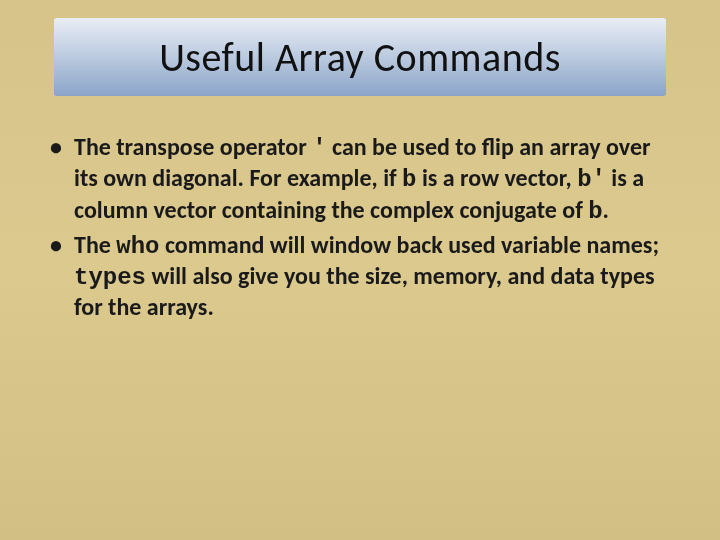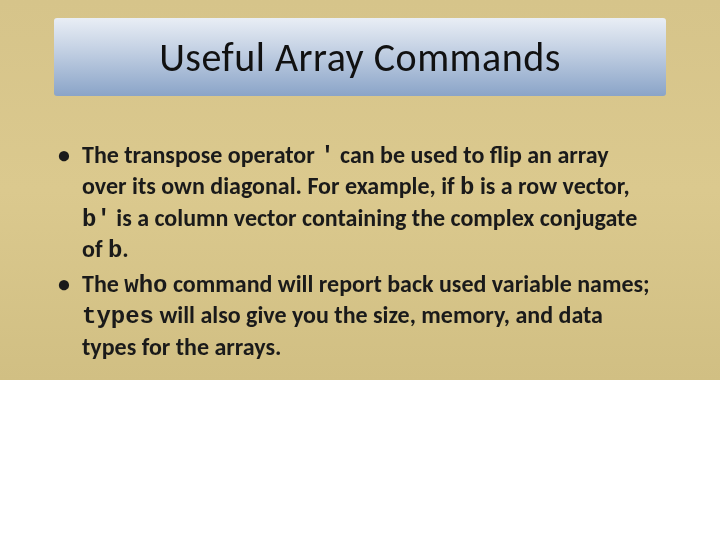--- a/index.html
+++ b/index.html
@@ -4,21 +4,21 @@
 <style>
   html, body {
     margin: 0;
     padding: 0;
     width: 720px;
     height: 540px;
     overflow: hidden;
   }
   .slide {
     width: 720px;
-    height: 380px;
+    height: 540px;
     background: linear-gradient(180deg, #d6c48a 0%, #dbc98e 50%, #d1bf83 100%);
     position: relative;
     font-family: Calibri, "Segoe UI", Arial, sans-serif;
     color: #1a1a1a;
     box-sizing: border-box;
   }
   .title-band {
     position: absolute;
     top: 18px;
     left: 50%;
@@ -38,21 +38,21 @@
     letter-spacing: 0.5px;
   }
   .content {
     position: absolute;
     top: 128px;
     left: 40px;
     right: 52px;
   }
   ul.bullets {
     list-style: none;
-    margin: 12px;
+    margin: 4px;
     padding: 0;
   }
   ul.bullets > li {
     position: relative;
     padding-left: 30px;
     margin-bottom: 4px;
     font-size: 24px;
     line-height: 1.22;
     font-weight: 700;
   }
@@ -80,19 +80,19 @@
 
   <div class="content">
     <ul class="bullets">
 
       <li>
         <span>The transpose operator </span><span class="mono">'</span><span> can be used to flip an array over its own diagonal.  For example, if </span><span class="mono">b</span><span> is a row vector, </span><span class="mono">b'</span><span> is a column vector containing the complex conjugate of </span><span class="mono">b</span><span>.</span>
       </li>
 
 
       <li>
-        <span>The </span><span class="mono">who</span><span> command will report back used variable names; </span><span class="mono">types</span><span> will also give you the size, memory, and data types for the arrays.</span>
+        <span>The </span><span class="mono">who</span><span> command will window back used variable names; </span><span class="mono">types</span><span> will also give you the size, memory, and data types for the arrays.</span>
       </li>
 
     </ul>
   </div>
 
 </div>
 
 </body></html>

